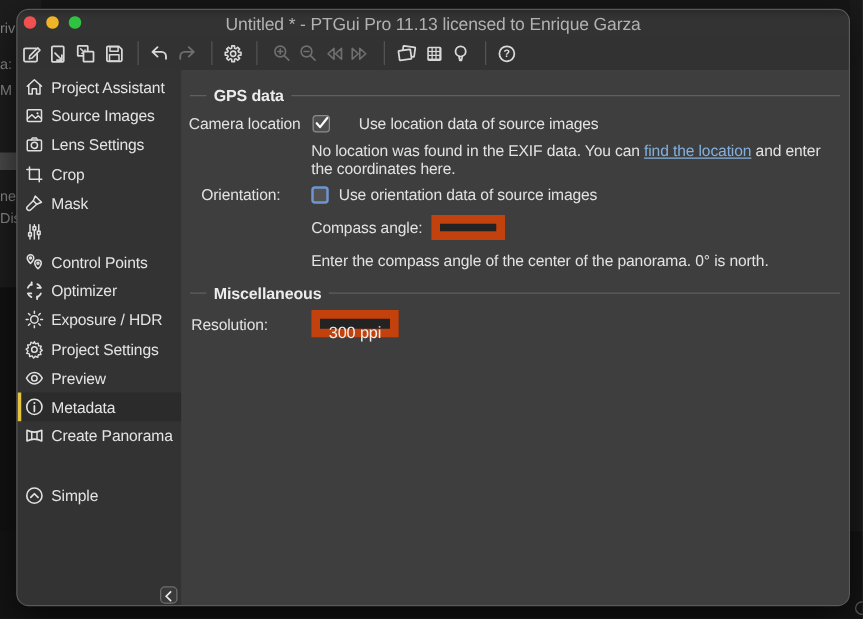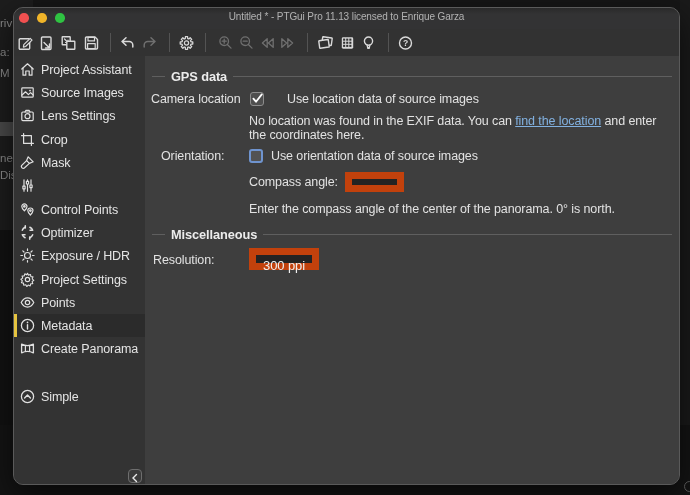--- a/index.html
+++ b/index.html
@@ -23,21 +23,21 @@
   position:absolute; left:13px; top:7px; width:667px; height:478px;
   background:#3d3d3d; border:1px solid #5a5a5a; border-radius:10px;
   overflow:hidden; box-shadow:0 10px 30px rgba(0,0,0,0.6);
 }
 .titlebar { height:21px; background:linear-gradient(#2a2a2a,#333334 30%); position:relative; }
 .tl { position:absolute; top:5px; width:9.5px; height:9.5px; border-radius:50%; }
 .tl.red   { left:5px;  background:#f05050; }
 .tl.yel   { left:23px; background:#f0b429; }
 .tl.grn   { left:41px; background:#2fc342; }
 .title { position:absolute; left:0; right:0; top:3px; text-align:center;
-  color:#b2b2b2; font-size:10px; letter-spacing:-0.1px; }
+  color:#b2b2b2; font-size:14px; letter-spacing:-0.1px; }
 .toolbar { height:27px; background:#323232; position:relative; }
 .toolbar svg { position:absolute; top:50%; transform:translateY(-50%); }
 .tdiv { position:absolute; top:4px; width:1px; height:19px; background:#535353; }
 
 .main { display:flex; height:430px; }
 .sidebar { width:131px; background:#333333; position:relative; flex:none; }
 .sideitem { position:absolute; left:0; width:131px; height:23px;
   display:flex; align-items:center; color:#e4e4e4; font-size:12.5px; letter-spacing:-0.1px; }
 .sideitem svg { margin-left:6px; flex:none; }
 .sideitem .lbl { margin-left:6px; white-space:nowrap; }
@@ -231,21 +231,21 @@
             <circle cx="7.5" cy="7.5" r="2.2"></circle>
             <path d="M7.5 1.2 L8.4 3.1 L10.5 2.5 L10.9 4.6 L13 4.9 L12.2 6.9 L13.8 8.3 L12.1 9.6 L12.8 11.6 L10.7 11.8 L10.2 13.9 L8.2 13 L6.8 14.6 L5.8 12.7 L3.7 13.2 L3.5 11.1 L1.4 10.7 L2.4 8.8 L0.9 7.3 L2.7 6.1 L2.1 4 L4.2 3.9 L4.8 1.8 L6.7 2.8 Z" stroke-width="1.1"></path>
           </svg>
           <span class="lbl">Project Settings</span>
         </div>
         <div class="sideitem" style="top:235px">
           <svg width="15" height="15" viewBox="0 0 15 15" fill="none" stroke="#e0e0e0" stroke-width="1.2" stroke-linecap="round" stroke-linejoin="round">
             <path d="M1.2 7.5 C2.8 4.4 5 2.9 7.5 2.9 S12.2 4.4 13.8 7.5 C12.2 10.6 10 12.1 7.5 12.1 S2.8 10.6 1.2 7.5 Z"></path>
             <circle cx="7.5" cy="7.5" r="2.2"></circle>
           </svg>
-          <span class="lbl">Points</span>
+          <span class="lbl">Preview</span>
         </div>
         <div class="sideitem sel" style="top:258px">
           <svg width="15" height="15" viewBox="0 0 15 15" fill="none" stroke="#e0e0e0" stroke-width="1.2" stroke-linecap="round" stroke-linejoin="round">
             <circle cx="7.5" cy="7.5" r="6.1" stroke-width="1.3"></circle>
             <path d="M7.5 6.7 V11" stroke-width="1.4"></path>
             <circle cx="7.5" cy="4.4" r="0.85" fill="#e0e0e0" stroke="none"></circle>
           </svg>
           <span class="lbl">Metadata</span>
         </div>
         <div class="selbar" style="top:258px"></div>

